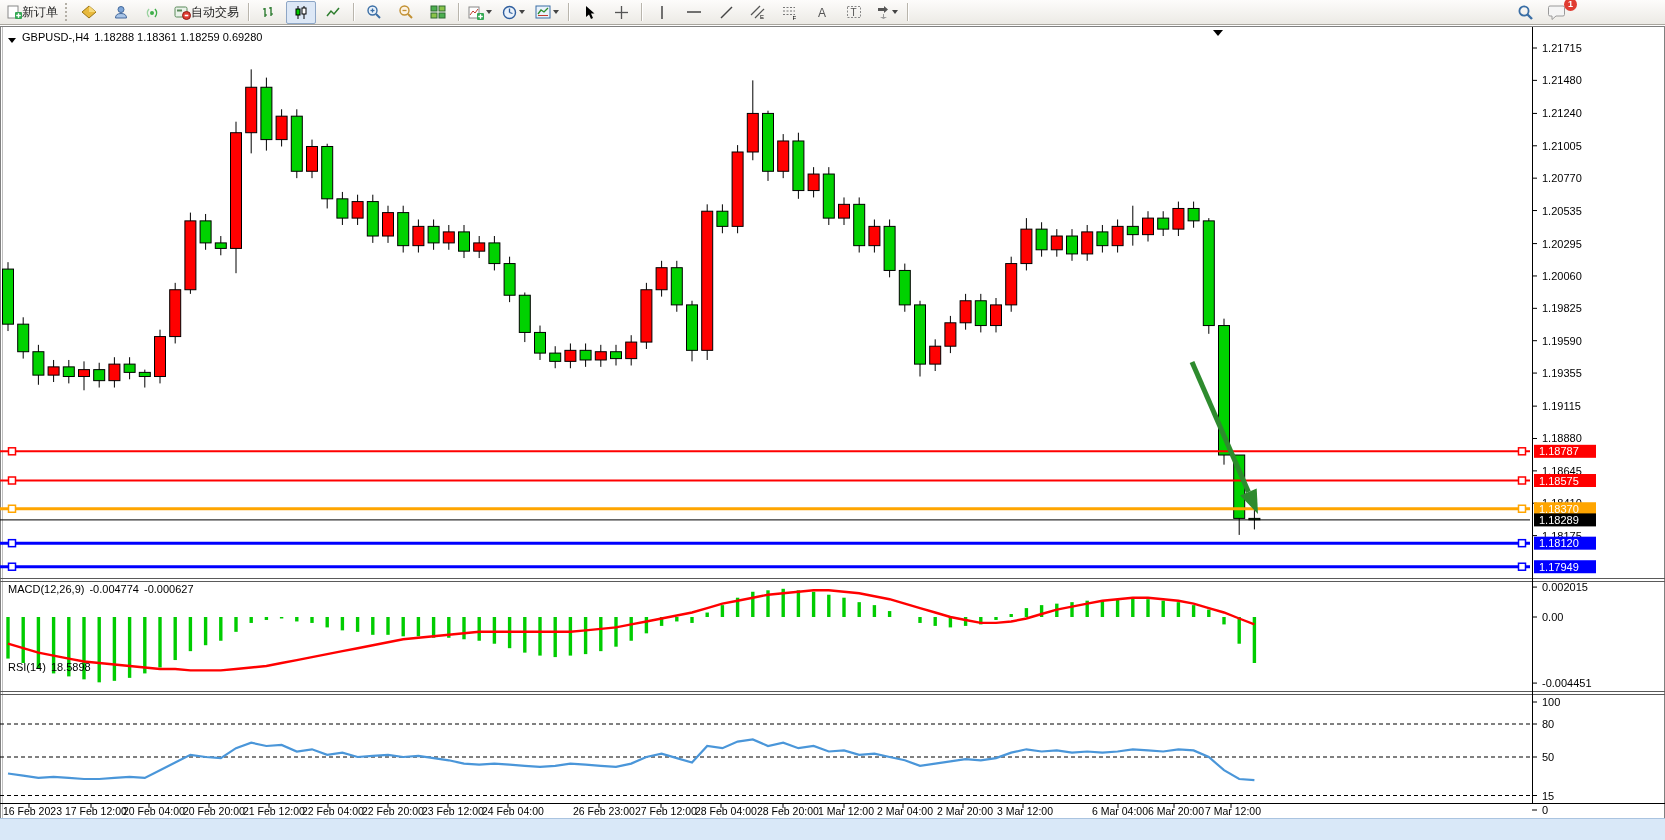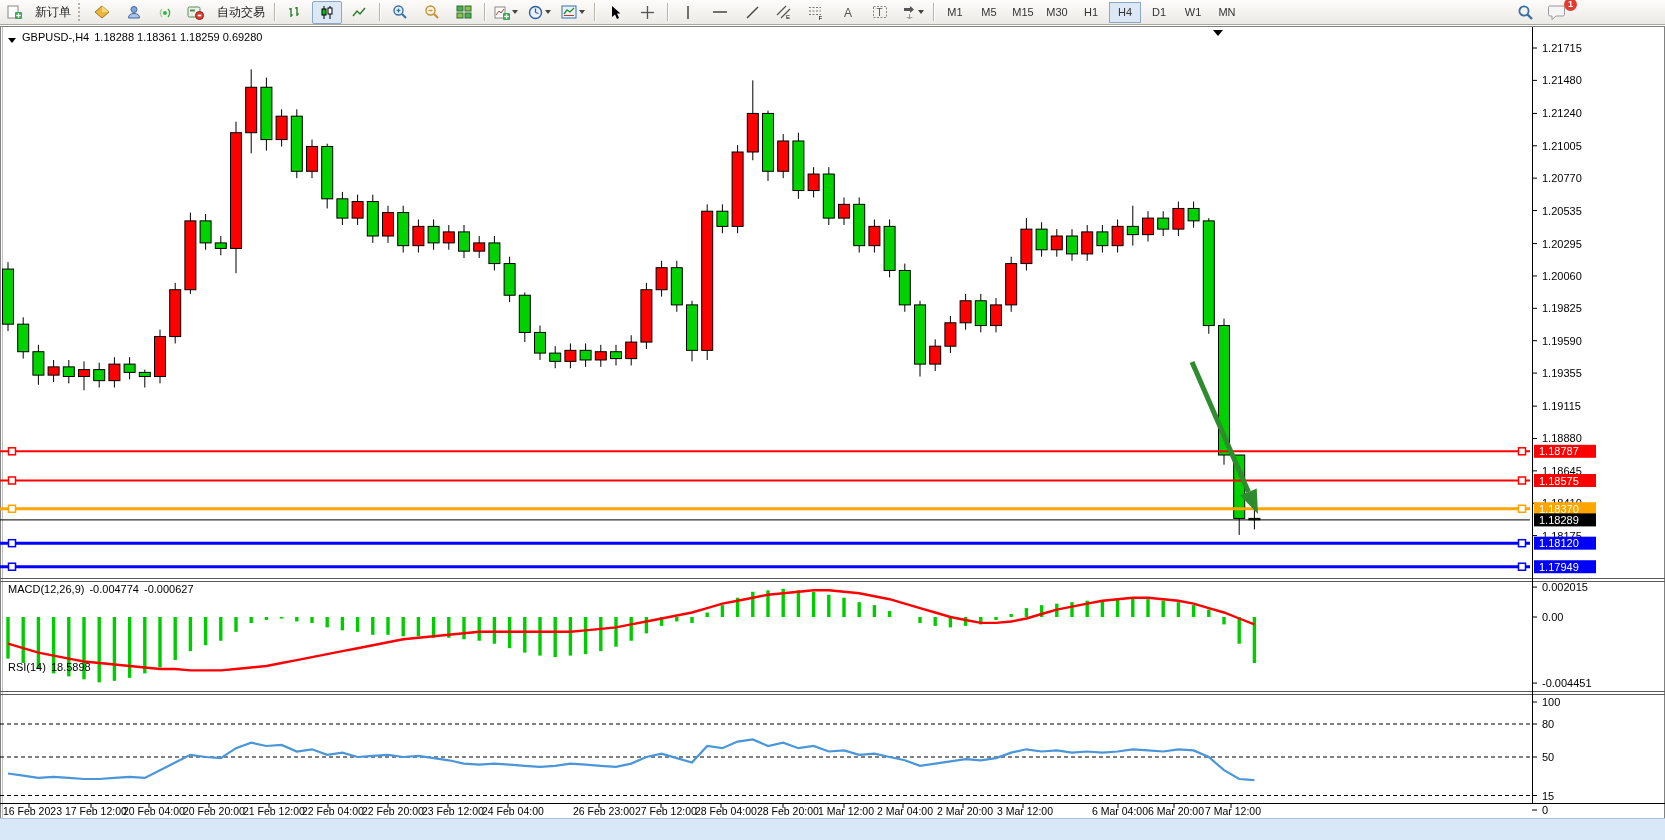--- a/index.html
+++ b/index.html
@@ -6,21 +6,21 @@
   #stage{position:relative;width:1665px;height:840px;overflow:hidden;
          font-family:"Liberation Sans",sans-serif;background:#fff;}
   
   .toolbar{position:absolute;left:0;top:0;width:1665px;height:25px;
     background:linear-gradient(#fdfcfb,#eceae5);border-bottom:1px solid #a9a69e;
     display:flex;align-items:center;box-sizing:border-box;padding-left:2px;}
   .tbtn{height:21px;min-width:22px;display:flex;align-items:center;justify-content:center;
     padding:0 3px;margin:0 1px;border:1px solid transparent;border-radius:2px;color:#222;
     font-size:12px;white-space:nowrap;cursor:default;}
   .tbtn.pressed{border:1px solid #8da6c6;background:#dde8f6;}
-  .tbtn .lbl{margin-left:13px;font-size:12px;}
+  .tbtn .lbl{margin-left:0;font-size:12px;}
   .sep{width:1px;height:18px;background:#b9b5ac;margin:0 4px;box-shadow:1px 0 0 #fff;}
   .grip{width:4px;height:18px;margin:0 2px;border-left:2px dotted #b4b0a7;}
   .tf-group{display:flex;align-items:center;}
   .tf-btn{height:19px;min-width:24px;display:flex;align-items:center;justify-content:center;
     font-size:11px;color:#333;border:1px solid transparent;margin:0 1px;padding:0 3px;}
   .tf-btn.active{border:1px solid #8da6c6;background:#dde8f6;}
   .right-group{margin-left:auto;margin-right:92px;display:flex;align-items:center;}
   .badge{position:absolute;top:-4px;right:-6px;background:#e03c31;color:#fff;border-radius:8px;
     font-size:9px;min-width:13px;height:13px;line-height:13px;text-align:center;font-weight:bold;}
   .chat-wrap{position:relative;}
@@ -213,31 +213,20 @@
         </svg>
     </div>
     <div class="tbtn">
       <svg width="15" height="14" viewBox="0 0 15 14">
           <polygon points="3,3 9,3 9,1 13,4.5 9,8 9,6 3,6" fill="#555"></polygon>
           <polygon points="8,9 8,12 5,12 8.5,14 12,12 9,12 9,9" fill="#999"></polygon>
         </svg>
       <div class="caret-down"></div>
     </div>
     <div class="sep"></div>
-    <div class="tf-group">
-        <div class="tf-btn">M1</div>
-        <div class="tf-btn">M5</div>
-        <div class="tf-btn">M15</div>
-        <div class="tf-btn">M30</div>
-        <div class="tf-btn">H1</div>
-        <div class="tf-btn active">H4</div>
-        <div class="tf-btn">D1</div>
-        <div class="tf-btn">W1</div>
-        <div class="tf-btn">MN</div>
-      </div>
     <div class="right-group">
       <div class="tbtn">
         <svg width="17" height="17" viewBox="0 0 17 17">
             <circle cx="7" cy="7" r="4.6" fill="none" stroke="#3a6ea5" stroke-width="1.8"></circle>
             <line x1="10.5" y1="10.5" x2="15" y2="15" stroke="#3a6ea5" stroke-width="2.4"></line>
           </svg>
       </div>
       <div class="tbtn chat-wrap">
         <svg width="18" height="16" viewBox="0 0 18 16">
             <path d="M2 2 h13 a1.5 1.5 0 0 1 1.5 1.5 v7 a1.5 1.5 0 0 1 -1.5 1.5 h-7 l-4 3.5 v-3.5 h-2 a1.5 1.5 0 0 1 -1.5 -1.5 v-7 A1.5 1.5 0 0 1 2 2 Z" fill="#f5f5f5" stroke="#9a9a9a"></path>

